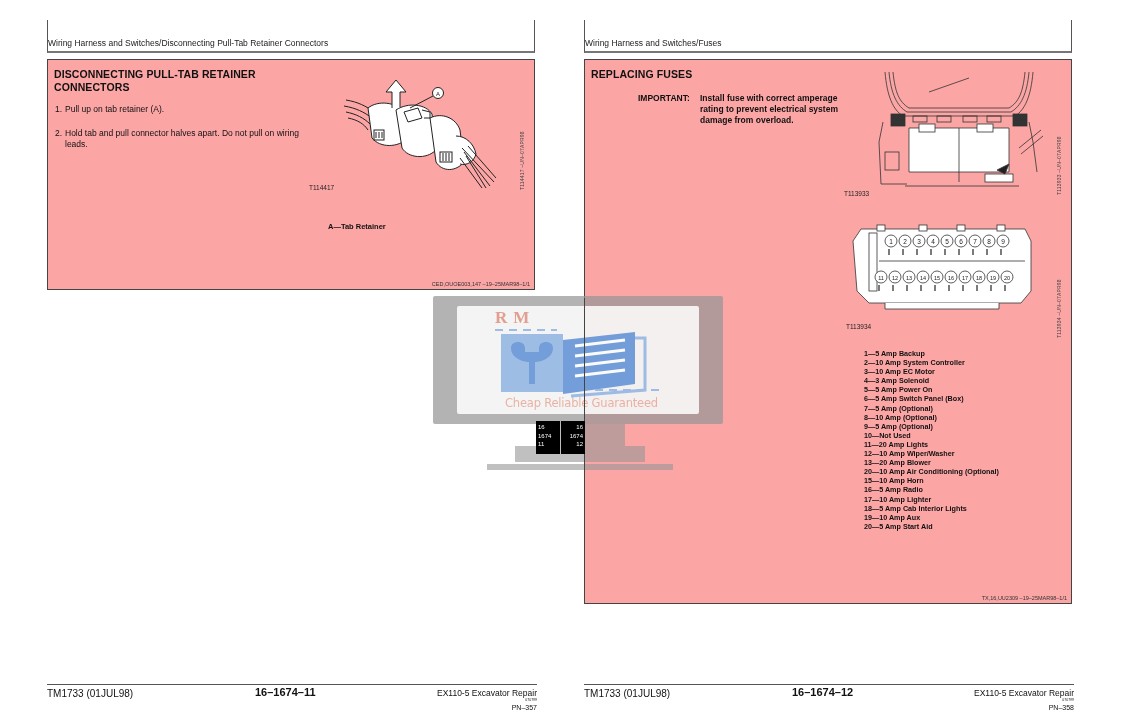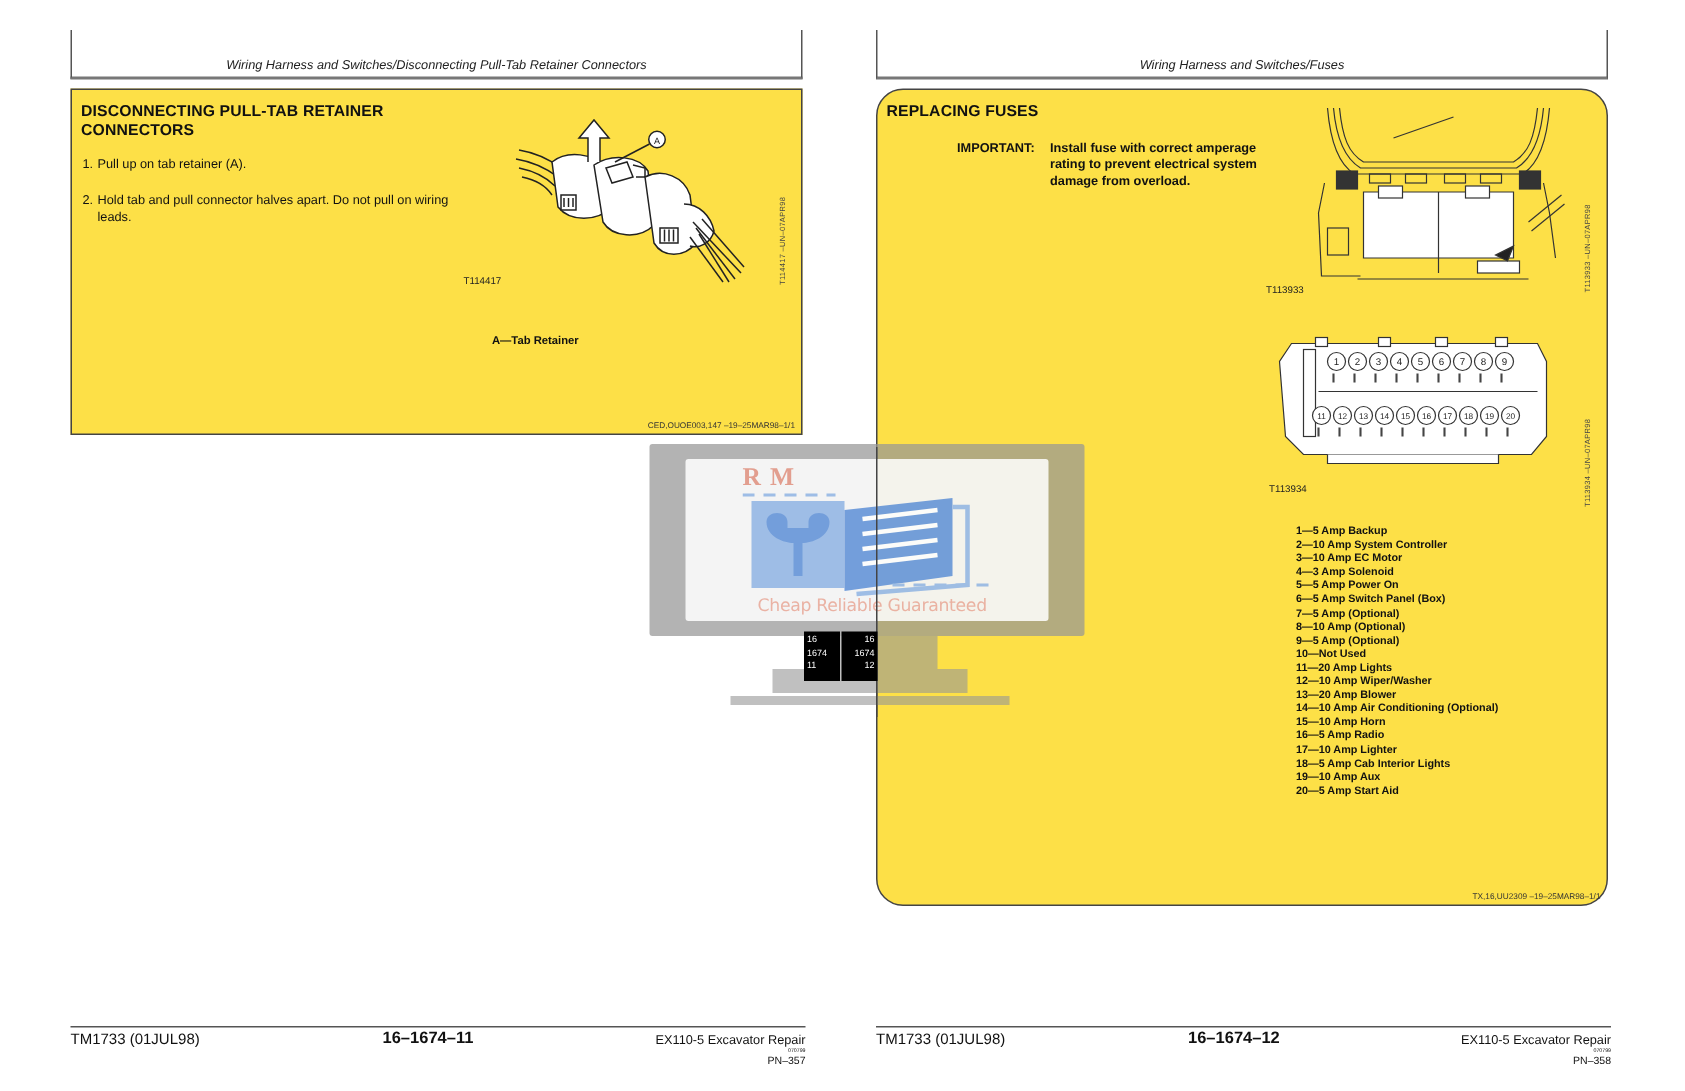--- a/index.html
+++ b/index.html
@@ -5,26 +5,26 @@
   * { box-sizing: border-box; margin: 0; padding: 0; }
   html, body { width: 1123px; height: 727px; background: #ffffff; overflow: hidden; }
   body { position: relative; font-family: "Liberation Sans", sans-serif; color: #111; }
 
   .page { position: absolute; top: 0; width: 490px; height: 727px; }
   .page.left { left: 47px; }
   .page.right { left: 584px; }
 
   .hdr-box { position: absolute; left: 0; top: 20px; width: 488px; height: 33px;
     border-left: 1px solid #555; border-right: 1px solid #555; border-bottom: 2px solid #777; }
-  .hdr-title { position: absolute; left: 0; right: 0; bottom: 3px; text-align: center;
-    font-size: 8.5px; font-style: italic; color: #222; }
-
-  .content-box { position: absolute; left: 0; top: 59px; width: 488px; border: 1px solid #444; background: #fde047; }
+  .hdr-title { position: absolute; left: 0; right: 0; bottom: 3px; 
+    font-size: 8.5px; color: #222; }
+
+  .content-box { position: absolute; left: 0; top: 59px; width: 488px; border: 1px solid #444; background: #fca5a5; }
   .page.left .content-box { height: 231px; }
-  .page.right .content-box { height: 545px; border-radius: 18px; }
+  .page.right .content-box { height: 545px; }
 
   .sec-title { position: absolute; left: 6px; top: 8px; font-size: 10.5px; font-weight: bold; line-height: 13px; letter-spacing: 0.1px; }
   .steps { position: absolute; left: 7px; top: 44px; width: 245px; font-size: 8.5px; line-height: 11px; }
   .step { display: flex; margin-bottom: 13px; }
   .step .n { width: 10px; flex: none; }
 
   .important { position: absolute; left: 6px; top: 33px; display: flex; font-size: 8.5px; font-weight: bold; line-height: 11px; margin-left: 47px; }
   .important .lab { width: 62px; flex: none; }
   .important .txt { width: 160px; }
 
@@ -245,21 +245,21 @@
       <div>4—3 Amp Solenoid</div>
       <div>5—5 Amp Power On</div>
       <div>6—5 Amp Switch Panel (Box)</div>
       <div>7—5 Amp (Optional)</div>
       <div>8—10 Amp (Optional)</div>
       <div>9—5 Amp (Optional)</div>
       <div>10—Not Used</div>
       <div>11—20 Amp Lights</div>
       <div>12—10 Amp Wiper/Washer</div>
       <div>13—20 Amp Blower</div>
-      <div>14—10 Amp Air Conditioning (Optional)</div>
+      <div>20—10 Amp Air Conditioning (Optional)</div>
       <div>15—10 Amp Horn</div>
       <div>16—5 Amp Radio</div>
       <div>17—10 Amp Lighter</div>
       <div>18—5 Amp Cab Interior Lights</div>
       <div>19—10 Amp Aux</div>
       <div>20—5 Amp Start Aid</div>
     </div>
 
     <div class="ref-code">TX,16,UU2309  –19–25MAR98–1/1</div>
   </div>

